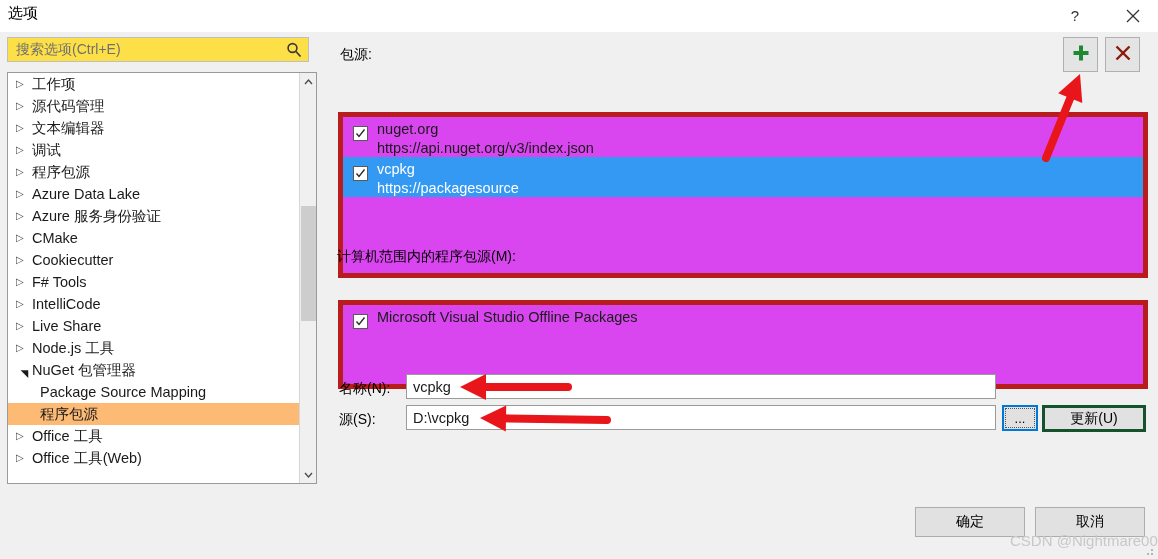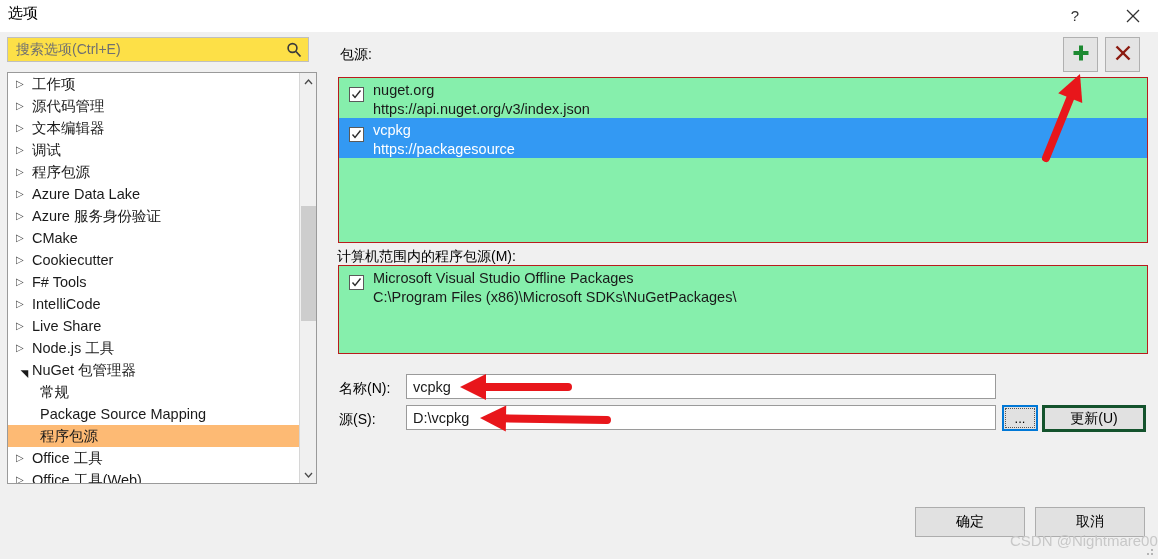--- a/index.html
+++ b/index.html
@@ -155,24 +155,25 @@
     box-sizing: border-box;
     display: flex;
     align-items: center;
     justify-content: center;
   }
   .btn-add { left: 1063px; top: 37px; }
   .btn-remove { left: 1105px; top: 37px; }
 
   .listbox {
     position: absolute;
-    background: #86efac;
-    border: 1px solid #b91c1c;
+    background: #d946ef;
+    border: 5px solid #b91c1c;
     box-sizing: border-box;
     overflow: hidden;
+    margin-top: 35px;
   }
   .list-sources { left: 338px; top: 77px; width: 810px; height: 166px; }
   .list-machine { left: 338px; top: 265px; width: 810px; height: 89px; }
 
   .src-row {
     position: relative;
     padding: 3px 0 4px 0;
     height: 40px;
     box-sizing: border-box;
   }
@@ -373,23 +374,20 @@
           <span class="arrow">▷</span>
           <span class="tree-label">Live Share</span>
         </div>
         <div class="tree-item">
           <span class="arrow">▷</span>
           <span class="tree-label">Node.js 工具</span>
         </div>
         <div class="tree-item">
           <span class="arrow expanded" style="transform: rotate(-90deg); display: inline-block;">◢</span>
           <span class="tree-label">NuGet 包管理器</span>
-        </div>
-        <div class="tree-item child">
-          <span class="tree-label">常规</span>
         </div>
         <div class="tree-item child">
           <span class="tree-label">Package Source Mapping</span>
         </div>
         <div class="tree-item child selected">
           <span class="tree-label">程序包源</span>
         </div>
         <div class="tree-item">
           <span class="arrow">▷</span>
           <span class="tree-label">Office 工具</span>
@@ -456,21 +454,20 @@
 
   <div class="label lbl-machine">计算机范围内的程序包源(M):</div>
   <div class="listbox list-machine" id="machine-list">
       <div class="src-row">
         <span class="src-check">
           <svg width="11" height="11" viewBox="0 0 11 11">
             <polyline points="1.5,5.5 4,8.5 9.5,1.5" fill="none" stroke="#2b2b2b" stroke-width="1.4"></polyline>
           </svg>
         </span>
         <span class="src-name">Microsoft Visual Studio Offline Packages</span>
-        <span class="src-url">C:\Program Files (x86)\Microsoft SDKs\NuGetPackages\</span>
       </div>
     </div>
 
   <div class="field-label lbl-name">名称(N):</div>
   <div class="textinput in-name">
     <span>vcpkg</span>
   </div>
 
   <div class="field-label lbl-src">源(S):</div>
   <div class="textinput in-src">

